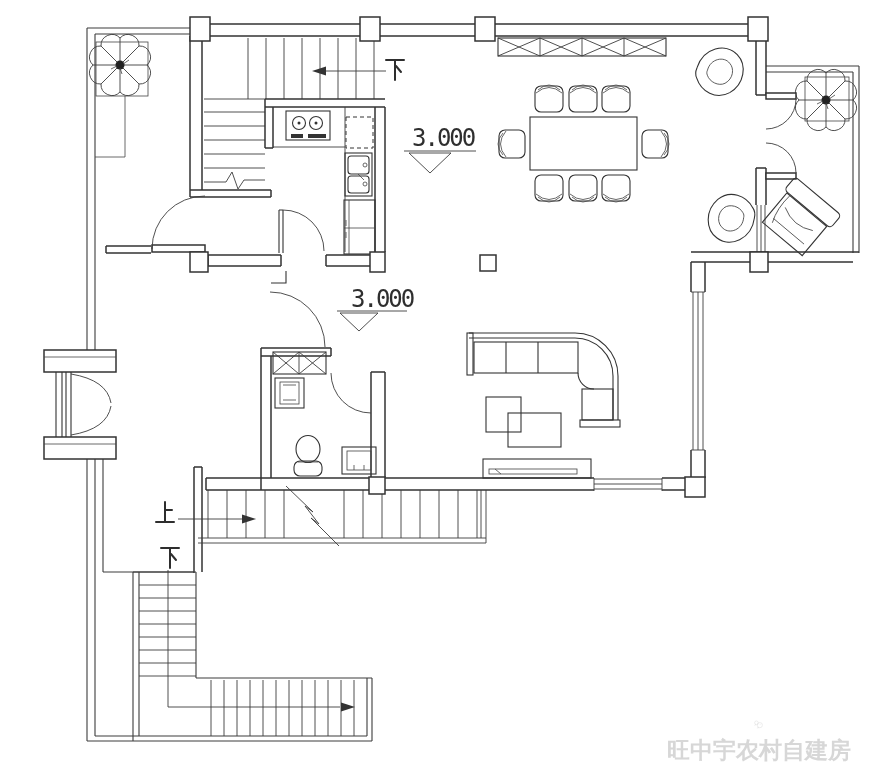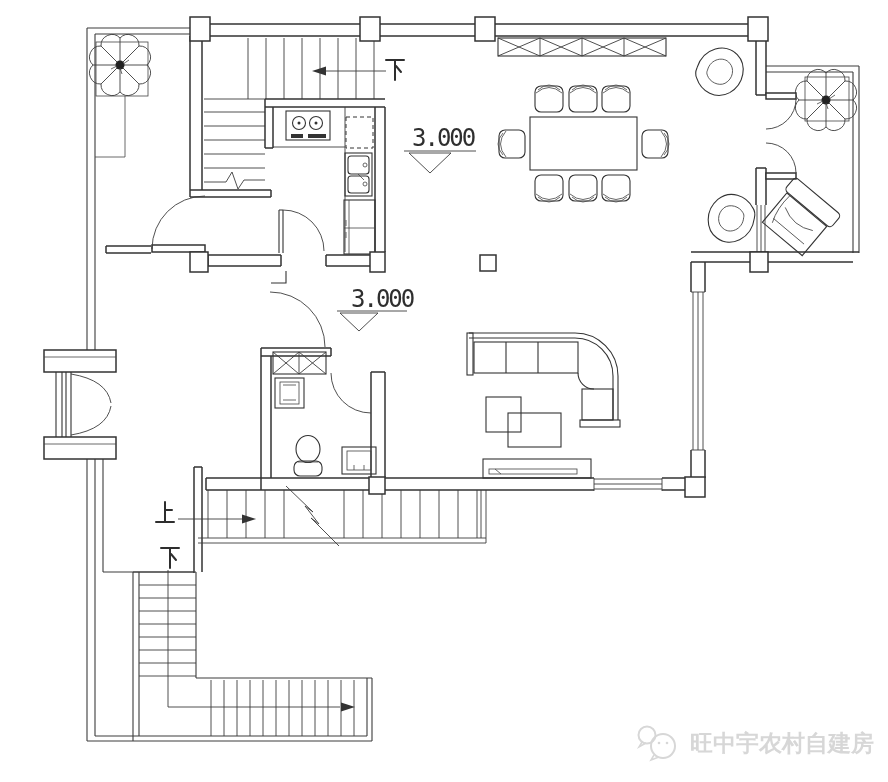--- a/index.html
+++ b/index.html
@@ -10,21 +10,21 @@
   .w{stroke:#333;fill:none;stroke-width:1.5;}          
   .b{stroke:#3c3c3c;fill:none;stroke-width:1.1;}       
   .t{stroke:#3c3c3c;fill:none;stroke-width:0.9;}       
   .f{stroke:#333;fill:none;stroke-width:1.1;}          
   .thin{stroke:#444;fill:none;stroke-width:0.8;}
   .col{fill:#fff;stroke:#333;stroke-width:1.5;}
   .solid{fill:#333;stroke:none;}
   .dash{stroke:#333;fill:none;stroke-width:1;stroke-dasharray:4 3;}
   .glyph{stroke:#2e2e2e;fill:none;stroke-width:2;stroke-linecap:round;}
   .cadtext{font-family:"DejaVu Sans Mono","Liberation Mono",monospace;fill:#2f2f2f;font-size:24px;letter-spacing:-2px;}
-  .watermark{position:absolute;left:634px;top:720px;width:250px;height:46px;display:flex;align-items:center;gap:6px;}
+  .watermark{position:absolute;left:634px;top:720px;width:250px;height:46px;display:flex;align-items:center;gap:6px;flex-direction:column;}
   .watermark .wm-text{font-size:23px;font-weight:bold;color:#d7d7d7;text-shadow:1px 1px 0 #ffffff;white-space:nowrap;letter-spacing:0px;}
 </style>
 </head>
 <body>
 
 <div class="canvas">
 <svg width="888" height="782" viewBox="0 0 888 782">
 
   <defs>
     <g id="chair">

